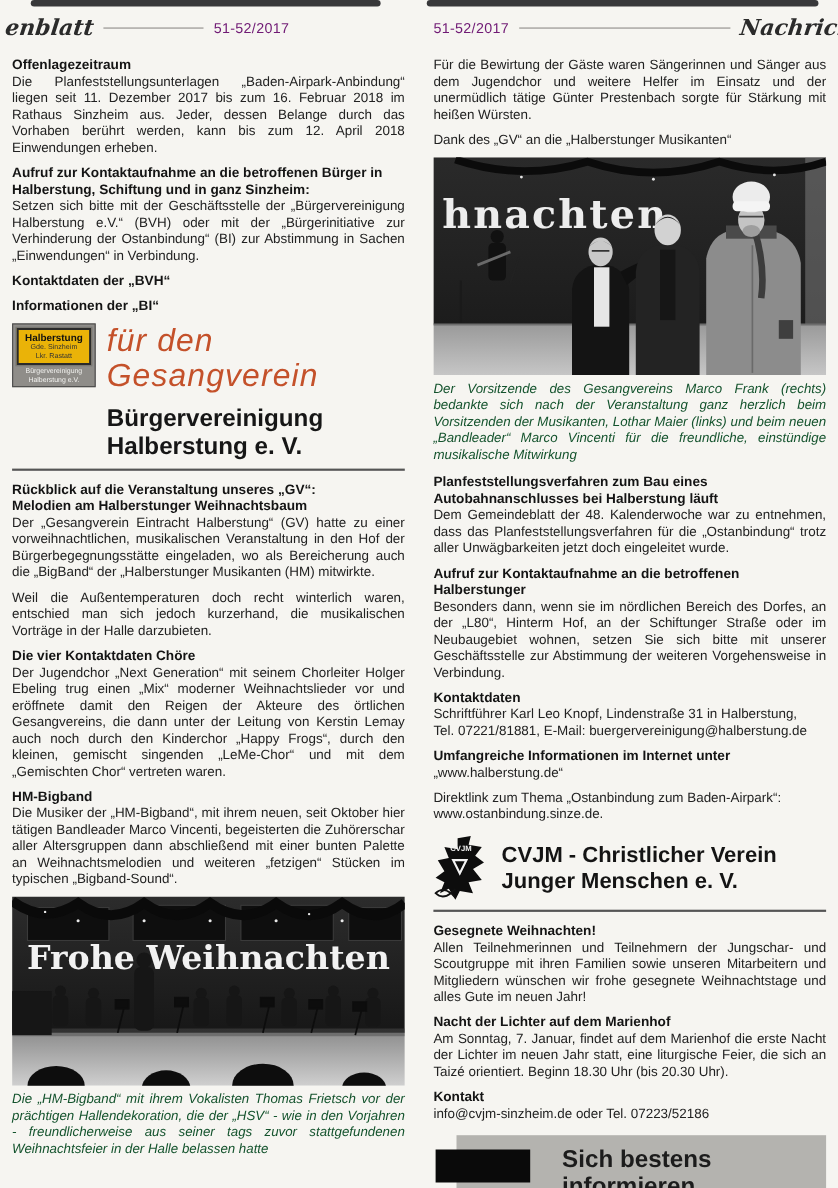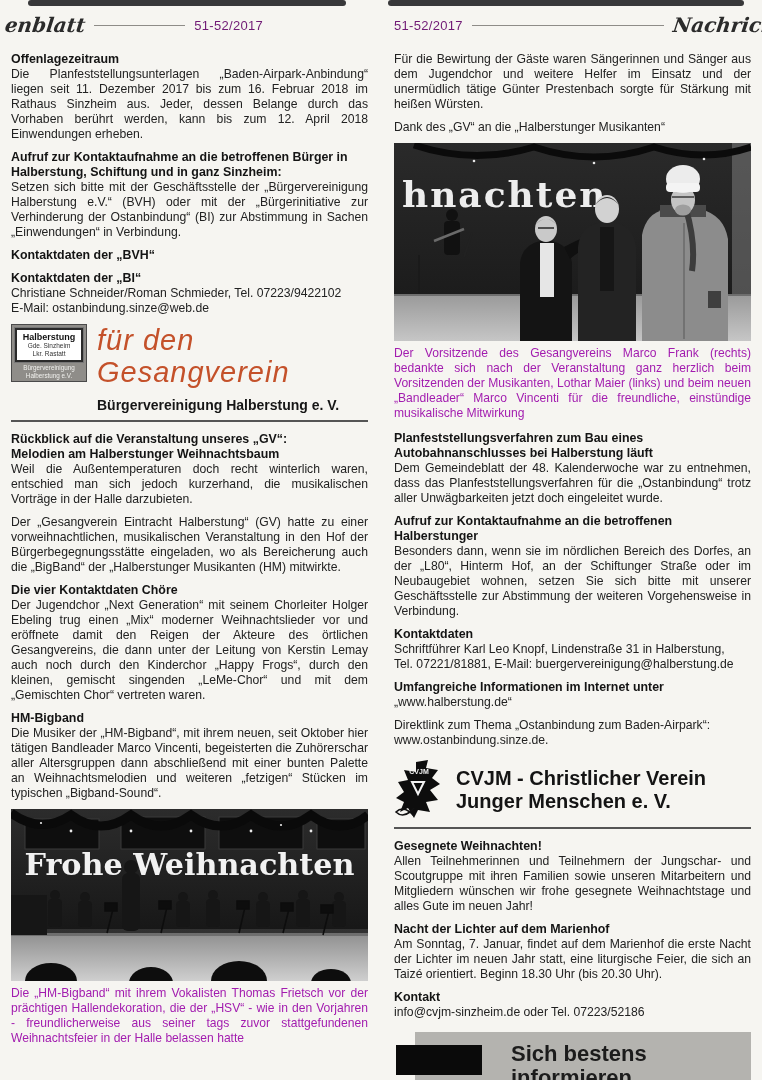--- a/index.html
+++ b/index.html
@@ -20,31 +20,31 @@
   .issue{font-size:13px;color:#701a75;letter-spacing:.3px;}
   .script{font-family:"DejaVu Serif",serif;font-style:italic;font-weight:700;
           font-size:20px;color:#2b2b2b;transform:skewX(-7deg);white-space:nowrap;}
   .script.cutL{margin-left:-6px;}
   .script.cutR{margin-right:-34px;}
   
   .h{font-weight:700;font-size:12.4px;line-height:15px;color:#141414;white-space:pre-line;}
   .p{font-size:12.2px;line-height:15px;margin:0 0 8px 0;white-space:pre-line;}
   .pj{text-align:justify;}
   .blk{margin-bottom:8px;}
-  .cap{font-size:12.1px;line-height:15px;color:#a21caf;text-align:justify;}
+  .cap{font-style:italic;font-size:12.1px;line-height:15px;color:#14532d;text-align:justify;}
   
   .banner-row{display:flex;align-items:flex-start;margin-top:4px;}
   .sign{width:68px;flex:none;background:#8f8d89;border:1px solid #4a4a4a;padding:3px 3px 2px 3px;}
-  .sign-inner{background:#ffffff;border:2px solid #2a2a2a;outline:1px solid #777;text-align:center;padding:2px 1px;}
+  .sign-inner{background:#eab308;border:2px solid #2a2a2a;outline:1px solid #777;text-align:center;padding:2px 1px;}
   .sign-title{font-weight:700;font-size:9px;color:#111;}
   .sign-sub{font-size:6.5px;color:#333;line-height:8px;}
   .sign-foot{font-size:6.3px;line-height:7.5px;color:#f1f1ee;text-align:center;margin-top:2px;}
   .banner-right{margin-left:10px;}
   .tagline{font-style:italic;font-size:29px;line-height:32px;letter-spacing:1px;}
-  .clubname{font-weight:700;font-size:14px;color:#161616;margin-top:9px;}
+  .clubname{font-weight:700;font-size:22px;color:#161616;margin-top:9px;}
   .rule-thick{height:2px;background:#555;margin:7px 0 10px 0;}
   
   .photo{width:357px;display:block;margin-bottom:5px;}
   
   .cvjm-row{display:flex;align-items:center;margin-top:12px;}
   .cvjm-name{font-weight:700;font-size:20px;line-height:23px;color:#141414;margin-left:10px;white-space:pre-line;}
   
   .ad{position:relative;width:336px;height:86px;margin:12px 0 0 auto;background:#b4b3af;}
   .ad-block{position:absolute;left:-19px;top:13px;width:86px;height:30px;background:#0a0a0a;}
   .ad-text{position:absolute;left:96px;top:10px;}
@@ -75,23 +75,21 @@
       <div class="blk">
         <div class="h">Aufruf zur Kontaktaufnahme an die betroffenen Bürger in Halberstung, Schiftung und in ganz Sinzheim:</div>
         <p class="p pj">Setzen sich bitte mit der Geschäftsstelle der „Bürgervereinigung Halberstung e.V.“ (BVH) oder mit der „Bürgerinitiative zur Verhinderung der Ostanbindung“ (BI) zur Abstimmung in Sachen „Einwendungen“ in Verbindung.</p>
       </div>
 
       <div class="blk">
         <div class="h">Kontaktdaten der „BVH“</div>
       </div>
 
       <div class="blk">
-        <div class="h">Kontaktdaten der „BI“</div>
-        <p class="p">Christiane Schneider/Roman Schmieder, Tel. 07223/9422102
-E-Mail: ostanbindung.sinze@web.de</p>
+        <div class="h">Informationen der „BI“</div>
       </div>
 
       <div class="banner-row">
         <div class="sign">
           <div class="sign-inner">
             <div class="sign-title">Halberstung</div>
             <div class="sign-sub">Gde. Sinzheim</div>
             <div class="sign-sub">Lkr. Rastatt</div>
           </div>
           <div class="sign-foot">Bürgervereinigung Halberstung e.V.</div>
@@ -99,22 +97,22 @@
         <div class="banner-right">
           <div class="tagline" style="color:#c4512a">für den Gesangverein</div>
           <div class="clubname">Bürgervereinigung Halberstung e. V.</div>
         </div>
       </div>
       <div class="rule-thick"></div>
 
       <div class="blk">
         <div class="h">Rückblick auf die Veranstaltung unseres „GV“:
 Melodien am Halberstunger Weihnachtsbaum</div>
+        <p class="p pj">Der „Gesangverein Eintracht Halberstung“ (GV) hatte zu einer vorweihnachtlichen, musikalischen Veranstaltung in den Hof der Bürgerbegegnungsstätte eingeladen, wo als Bereicherung auch die „BigBand“ der „Halberstunger Musikanten (HM) mitwirkte.</p>
         <p class="p pj">Weil die Außentemperaturen doch recht winterlich waren, entschied man sich jedoch kurzerhand, die musikalischen Vorträge in der Halle darzubieten.</p>
-        <p class="p pj">Der „Gesangverein Eintracht Halberstung“ (GV) hatte zu einer vorweihnachtlichen, musikalischen Veranstaltung in den Hof der Bürgerbegegnungsstätte eingeladen, wo als Bereicherung auch die „BigBand“ der „Halberstunger Musikanten (HM) mitwirkte.</p>
       </div>
 
       <div class="blk">
         <div class="h">Die vier Kontaktdaten Chöre</div>
         <p class="p pj">Der Jugendchor „Next Generation“ mit seinem Chorleiter Holger Ebeling trug einen „Mix“ moderner Weihnachtslieder vor und eröffnete damit den Reigen der Akteure des örtlichen Gesangvereins, die dann unter der Leitung von Kerstin Lemay auch noch durch den Kinderchor „Happy Frogs“, durch den kleinen, gemischt singenden „LeMe-Chor“ und mit dem „Gemischten Chor“ vertreten waren.</p>
       </div>
 
       <div class="blk">
         <div class="h">HM-Bigband</div>
         <p class="p pj">Die Musiker der „HM-Bigband“, mit ihrem neuen, seit Oktober hier tätigen Bandleader Marco Vincenti, begeisterten die Zuhörerschar aller Altersgruppen dann abschließend mit einer bunten Palette an Weihnachtsmelodien und weiteren „fetzigen“ Stücken im typischen „Bigband-Sound“.</p>

